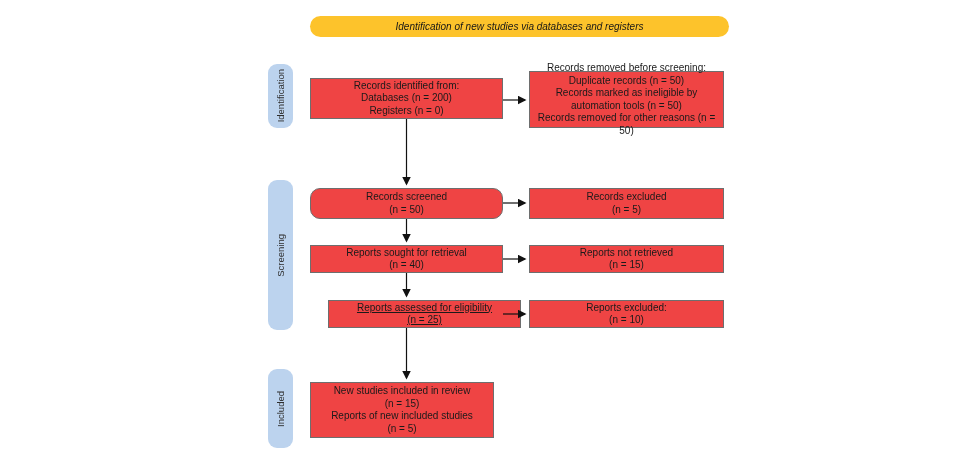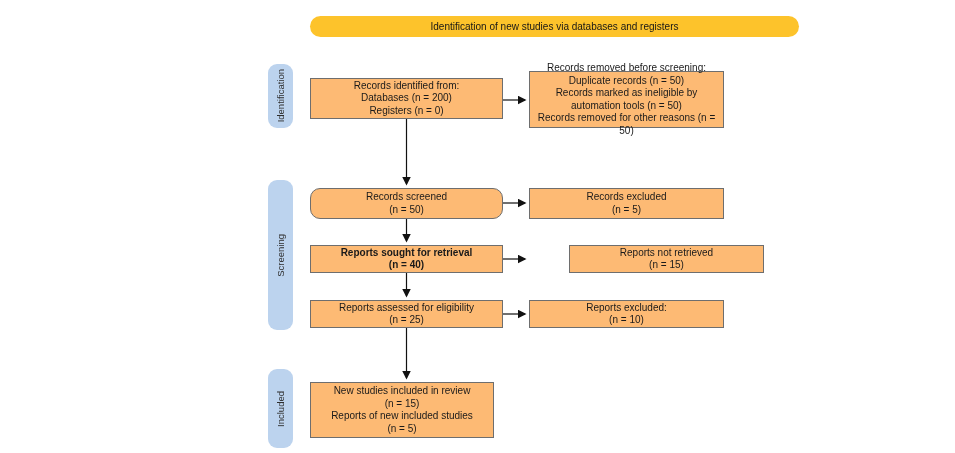--- a/index.html
+++ b/index.html
@@ -13,58 +13,58 @@
   html,body{background:#ffffff;}
   .page{
     position:relative;
     width:955px;height:453px;
     background:#ffffff;
     font-family:"Liberation Sans", sans-serif;
     color:var(--text);
     overflow:hidden;
   }
   .banner{
-    position:absolute;left:310px;top:16px;width:489px;height:21px;
+    position:absolute;left:310px;top:16px;width:419px;height:21px;
     background:var(--banner-bg);
     border-radius:11px;
     display:flex;align-items:center;justify-content:center;
-    font-size:10px;color:#161616;
+    font-size:10px;color:#161616;font-style:italic;
   }
   .stage{
     position:absolute;left:268px;width:25px;
     background:var(--stage-bg);
     border-radius:9px;
     display:flex;align-items:center;justify-content:center;
   }
   .stage-identification{top:64px;height:64px;}
   .stage-screening{top:180px;height:150px;}
   .stage-included{top:369px;height:79px;}
   .stage-label{
     writing-mode:vertical-rl;
     transform:rotate(180deg);
     font-size:9.5px;color:#2e2e2e;
     white-space:nowrap;
   }
   .box{
     position:absolute;
-    background:#fdba74;
+    background:#ef4444;
     border:1px solid var(--box-border);
     display:flex;align-items:center;justify-content:center;
     text-align:center;
     font-size:10px;line-height:12.5px;
     white-space:pre-line;
     padding:13px 3px;
   }
   .box-records-identified{left:310px;top:78px;width:193px;height:41px;}
   .box-records-removed{left:529px;top:71px;width:195px;height:57px;}
   .box-records-screened{left:310px;top:188px;width:193px;height:31px;border-radius:10px;}
   .box-records-excluded{left:529px;top:188px;width:195px;height:31px;}
-  .box-reports-sought{left:310px;top:245px;width:193px;height:28px;font-weight:bold;}
-  .box-reports-not-retrieved{left:529px;top:245px;width:195px;height:28px;margin-left:40px;}
-  .box-reports-assessed{left:310px;top:300px;width:193px;height:28px;}
+  .box-reports-sought{left:310px;top:245px;width:193px;height:28px;}
+  .box-reports-not-retrieved{left:529px;top:245px;width:195px;height:28px;}
+  .box-reports-assessed{left:328px;top:300px;width:193px;height:28px;text-decoration:underline;}
   .box-reports-excluded{left:529px;top:300px;width:195px;height:28px;}
   .box-included{left:310px;top:382px;width:184px;height:56px;}
   .arrows{
     position:absolute;left:0;top:0;width:955px;height:453px;
     pointer-events:none;
   }
   .arrows line{stroke:var(--arrow);stroke-width:1.2px;}
   .arrows marker path{fill:var(--arrow);}
 </style>
 </head>

